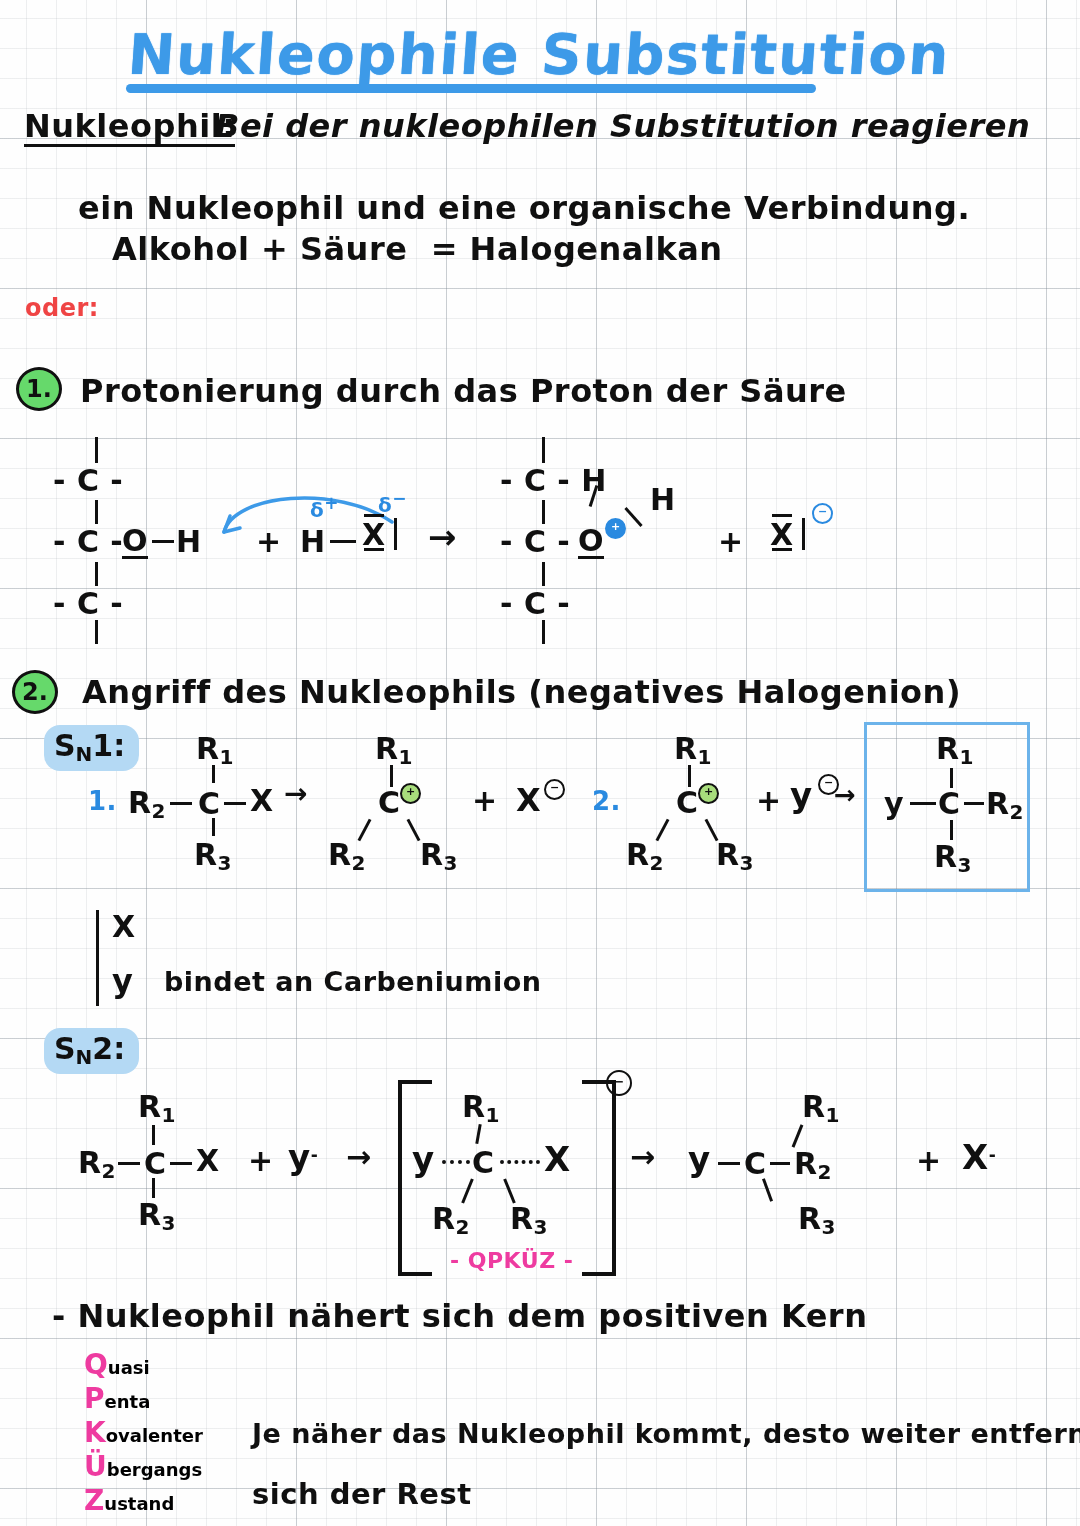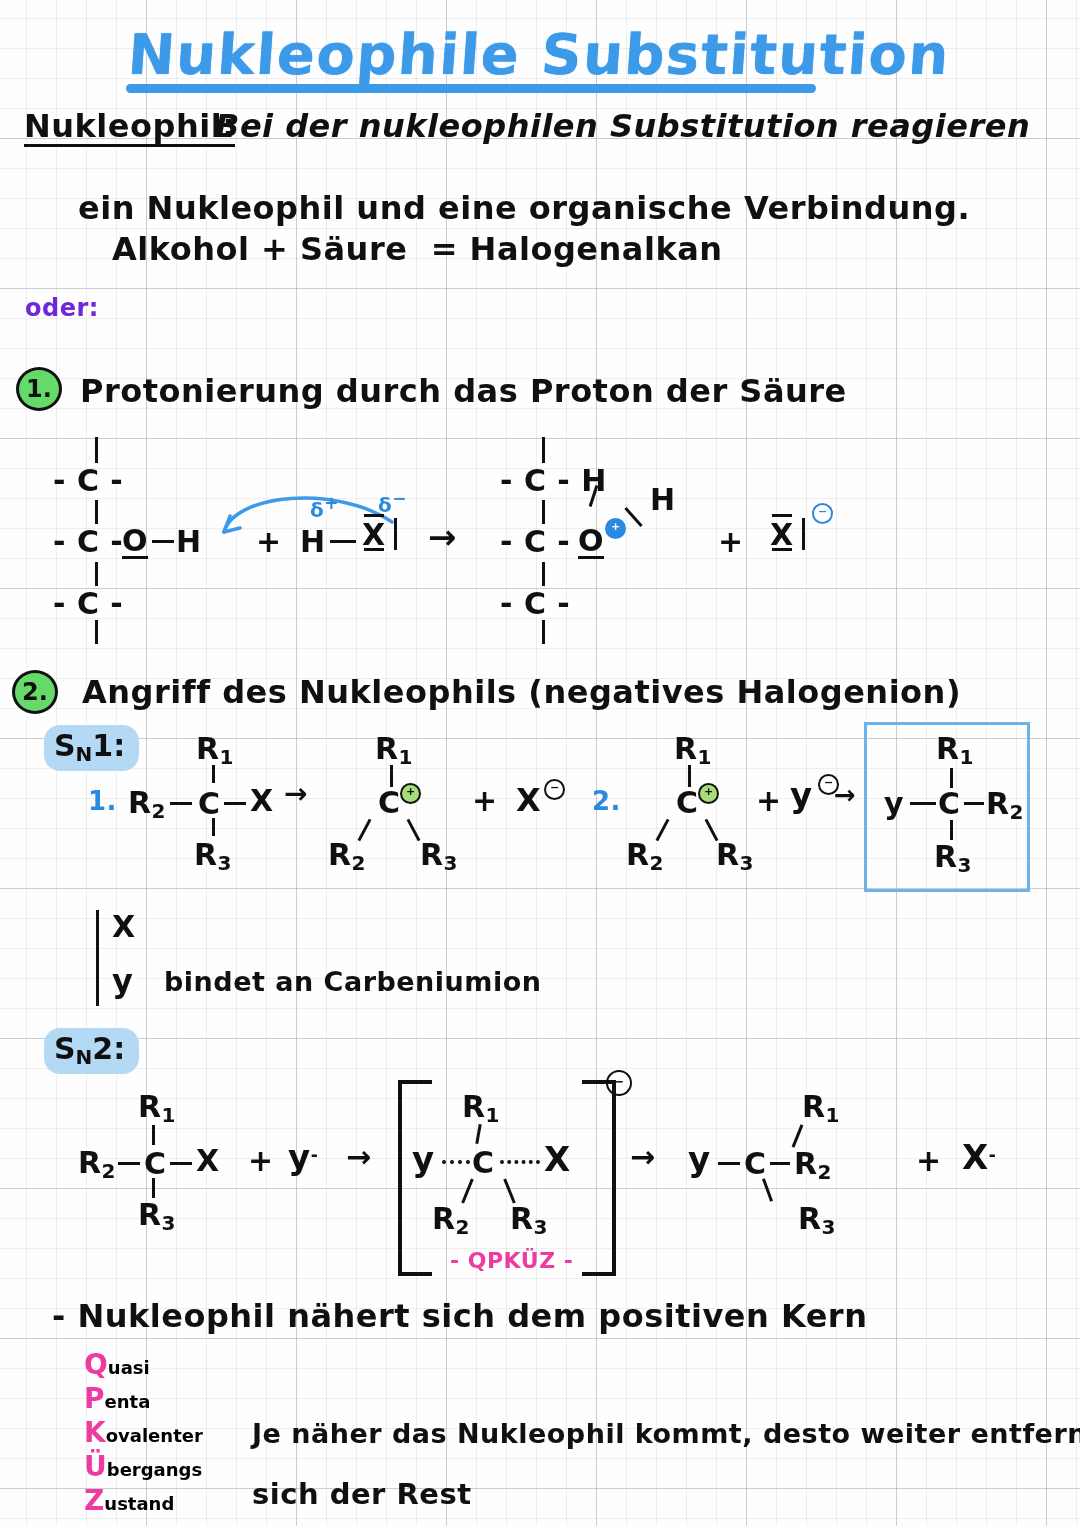--- a/index.html
+++ b/index.html
@@ -52,21 +52,21 @@
     transform:skewX(-4deg);
     display:block;
   }
   #title-underline{
     left:126px;top:84px;width:690px;height:9px;
     background:#3d9ae8;border-radius:5px;
   }
   .lbl-lg{font-size:32px;}
   .und{border-bottom:3px solid #101010;padding-bottom:2px;}
 
-  .orange{color:#6d28d9;}
+  .orange{color:#ef4444;}
   .green{color:#7ac043;}
   .blue{color:#2a8ae0;}
   .pink{color:#ee3ba0;}
 
   
   .numcircle{
     width:40px;height:38px;border-radius:50%;
     background:#66d96b;border:3px solid #101010;
     display:flex;align-items:center;justify-content:center;
     font-size:24px;font-weight:700;color:#101010;

